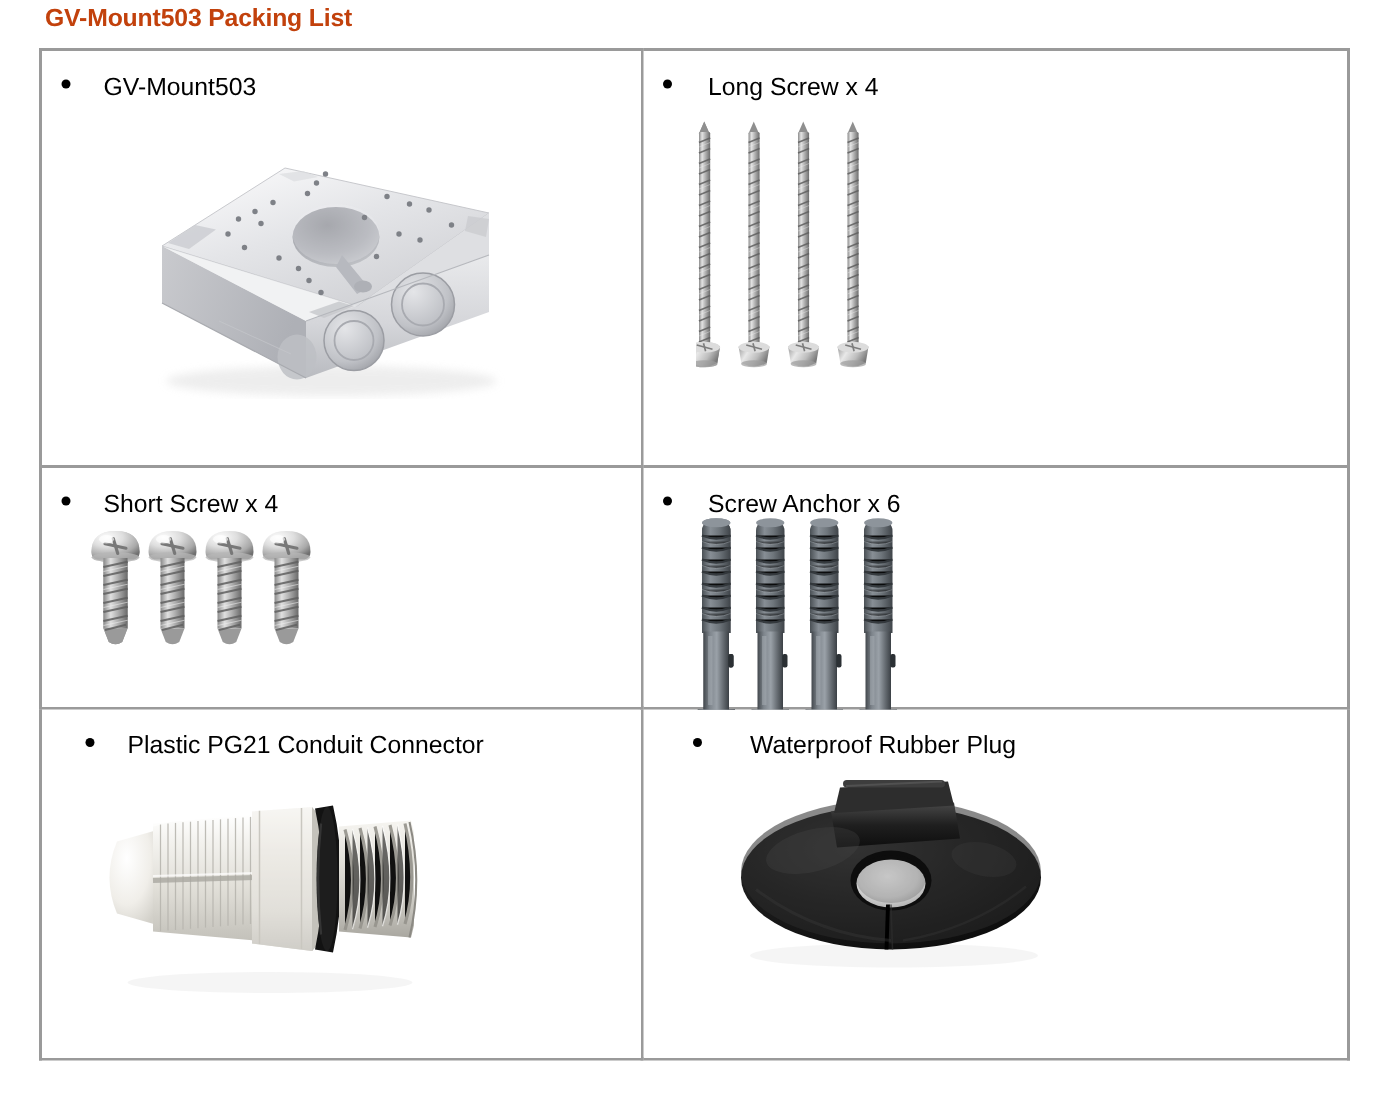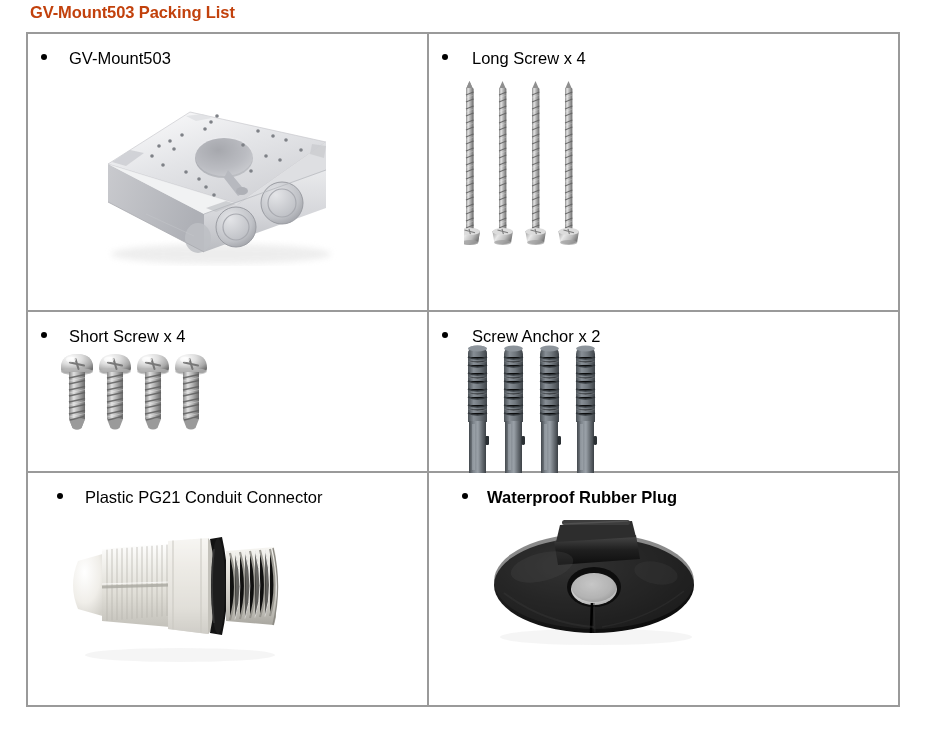--- a/index.html
+++ b/index.html
@@ -60,21 +60,21 @@
     top: -4px;
   }
   .label-text { display: inline-block; }
 
   
   .ind-a .bullet { margin-left: 13px; }
   .ind-a .label-text { margin-left: 22px; }
   .ind-b .bullet { margin-left: 13px; }
   .ind-b .label-text { margin-left: 24px; text-align: right; }
   .ind-c .bullet { margin-left: 17px; }
-  .ind-c .label-text { margin-left: 19px; font-weight: bold; }
+  .ind-c .label-text { margin-left: 32px; }
 
   .art { position: absolute; }
 
   
   .mountbox { left: 58px; top: 52px; width: 266px; height: 180px; }
 
   
   .longscrews { left: 35px; top: 45px; width: 150px; height: 180px; }
 
   
@@ -326,21 +326,21 @@
               <use href="#sscrew" x="38" y="0"></use>
               <use href="#sscrew" x="76" y="0"></use>
               <use href="#sscrew" x="114" y="0"></use>
             </svg>
           </div>
         </td>
 
         <td class="col-right">
           <div class="item-label ind-b">
             <span class="bullet"></span>
-            <span class="label-text">Screw Anchor x 2</span>
+            <span class="label-text">Screw Anchor x 6</span>
           </div>
           <div class="art anchors">
             <svg width="165" height="155" viewBox="0 0 165 155" xmlns="http://www.w3.org/2000/svg">
               <defs>
                 <linearGradient id="anchG" x1="0" y1="0" x2="1" y2="0">
                   <stop offset="0" stop-color="#43484d"></stop>
                   <stop offset="0.25" stop-color="#7e858c"></stop>
                   <stop offset="0.52" stop-color="#9aa1a8"></stop>
                   <stop offset="0.78" stop-color="#656b71"></stop>
                   <stop offset="1" stop-color="#3b4045"></stop>

